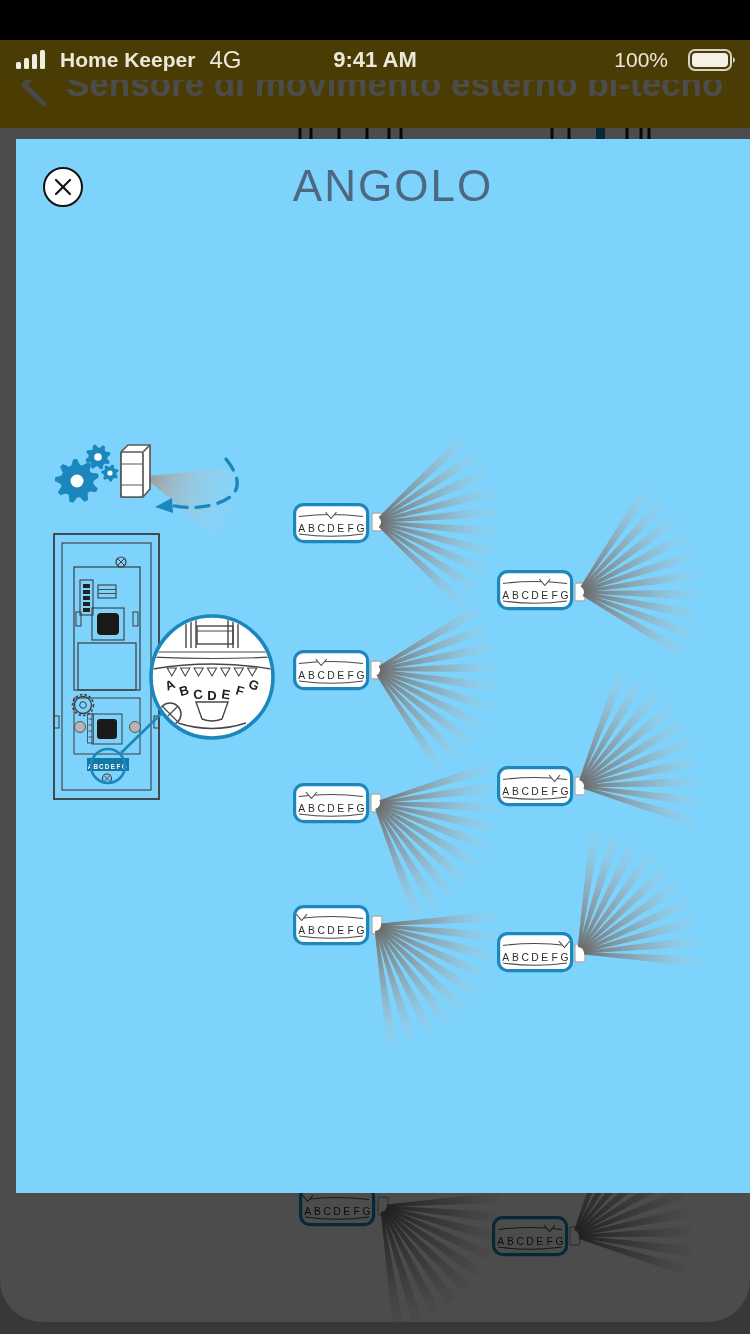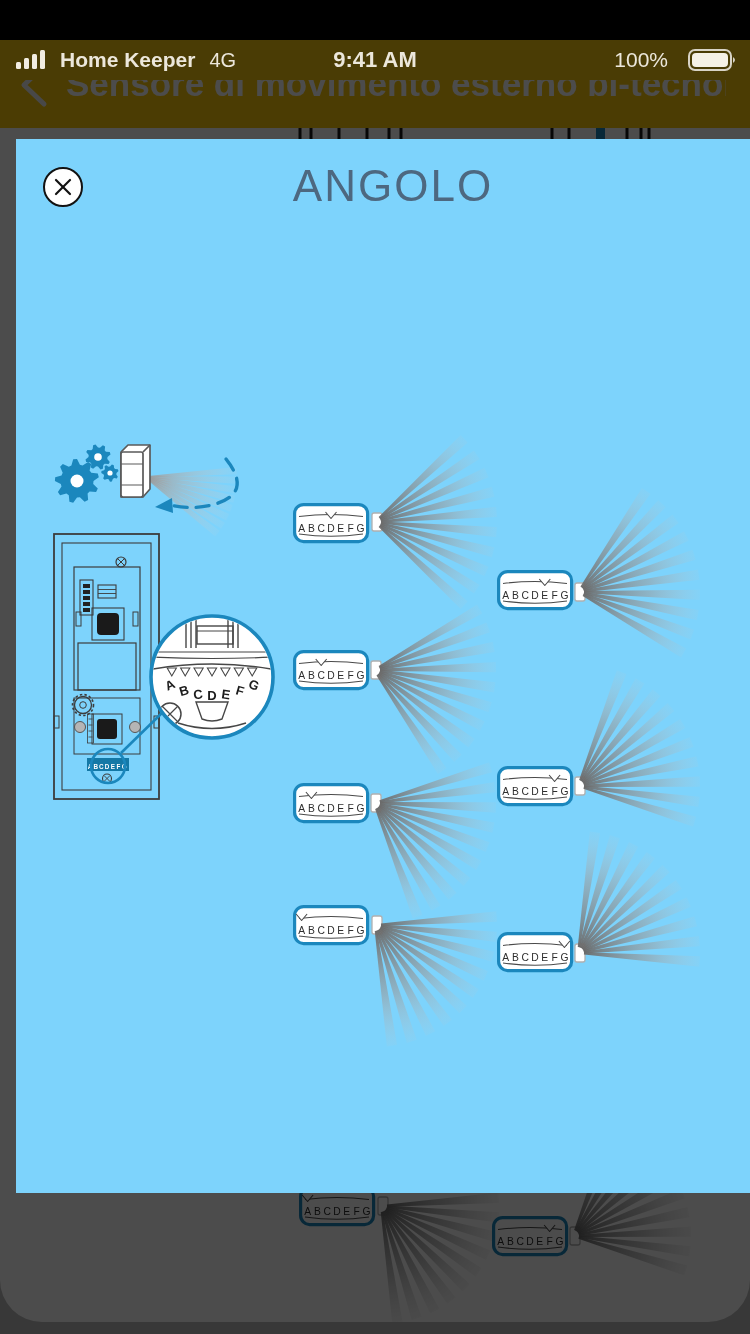--- a/index.html
+++ b/index.html
@@ -39,21 +39,21 @@
     padding:0;cursor:pointer;display:flex;align-items:center;justify-content:center;
   }
   .modal-svg{position:absolute;left:-16px;top:-139px;width:750px;height:1334px;}
   
   .statusbar{
     position:absolute;left:0;top:0;width:750px;height:40px;background:#4a3c05;
     z-index:4;color:#ece7db;display:flex;align-items:center;margin-top:40px;
   }
   .sb-left{display:flex;align-items:center;gap:10px;margin-left:16px;}
   .sb-carrier{font-size:21px;font-weight:600;}
-  .sb-net{font-size:20px;font-weight:400;margin-left:4px;}
+  .sb-net{font-size:24px;font-weight:400;margin-left:4px;}
   .sb-time{position:absolute;left:0;right:0;text-align:center;font-size:22px;font-weight:700;}
   .sb-right{position:absolute;right:12px;top:0;height:40px;display:flex;align-items:center;gap:20px;}
   .sb-batt-pct{font-size:21px;font-weight:400;}
   svg{display:block;}
 </style>
 </head>
 <body>
 
 <div class="below-card"></div>
 

